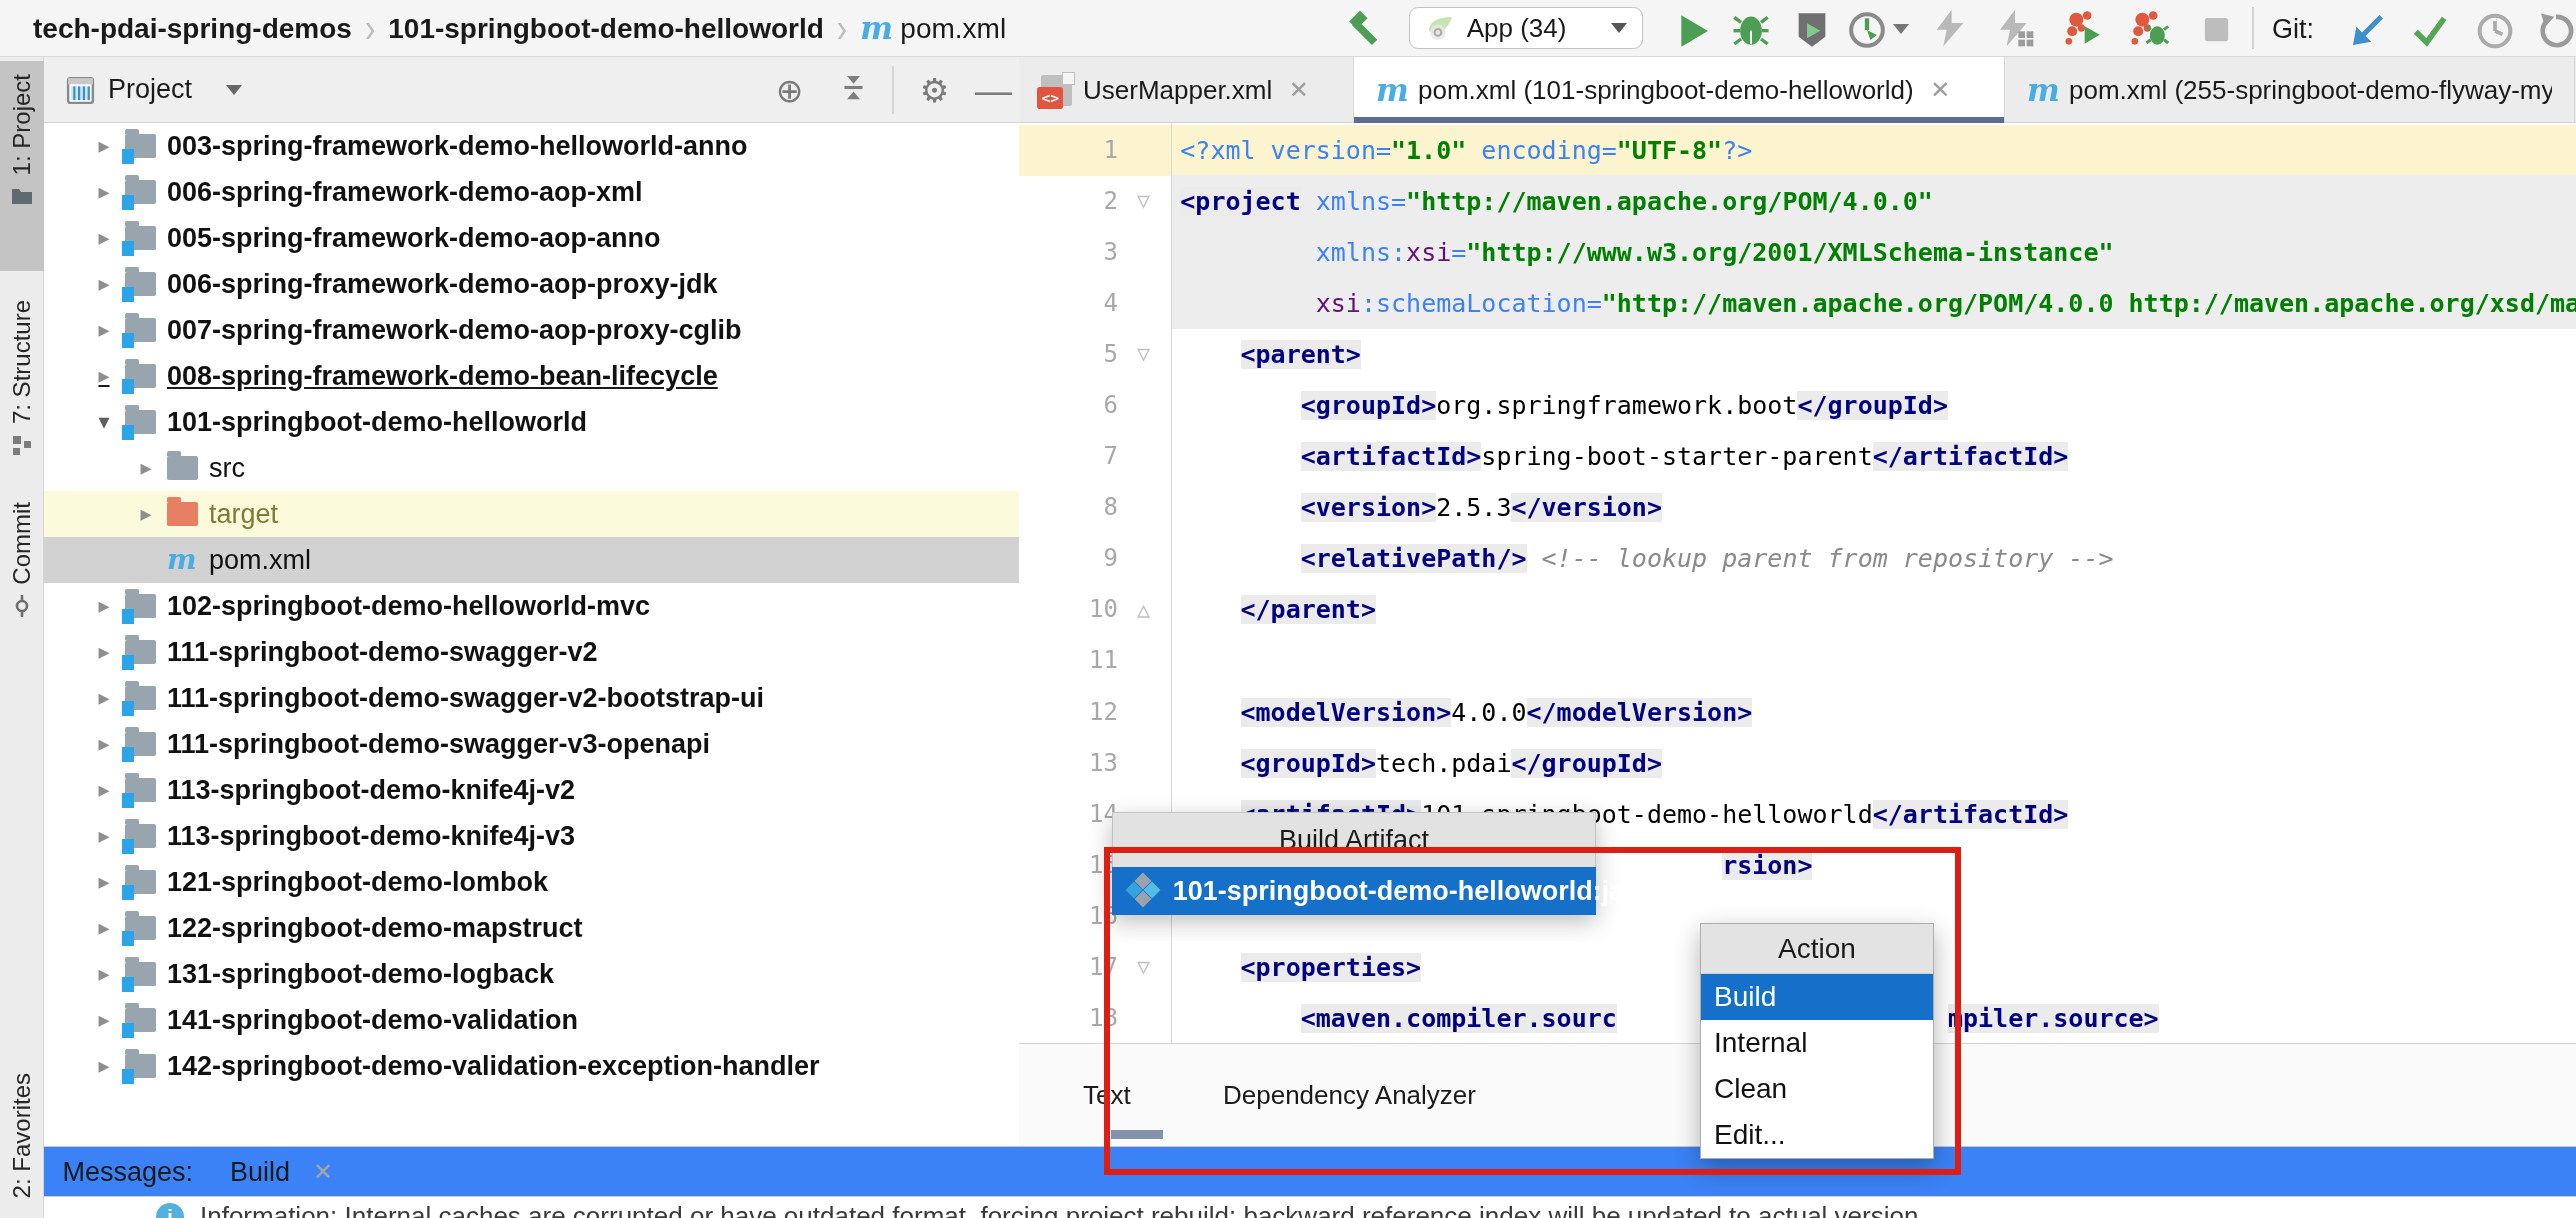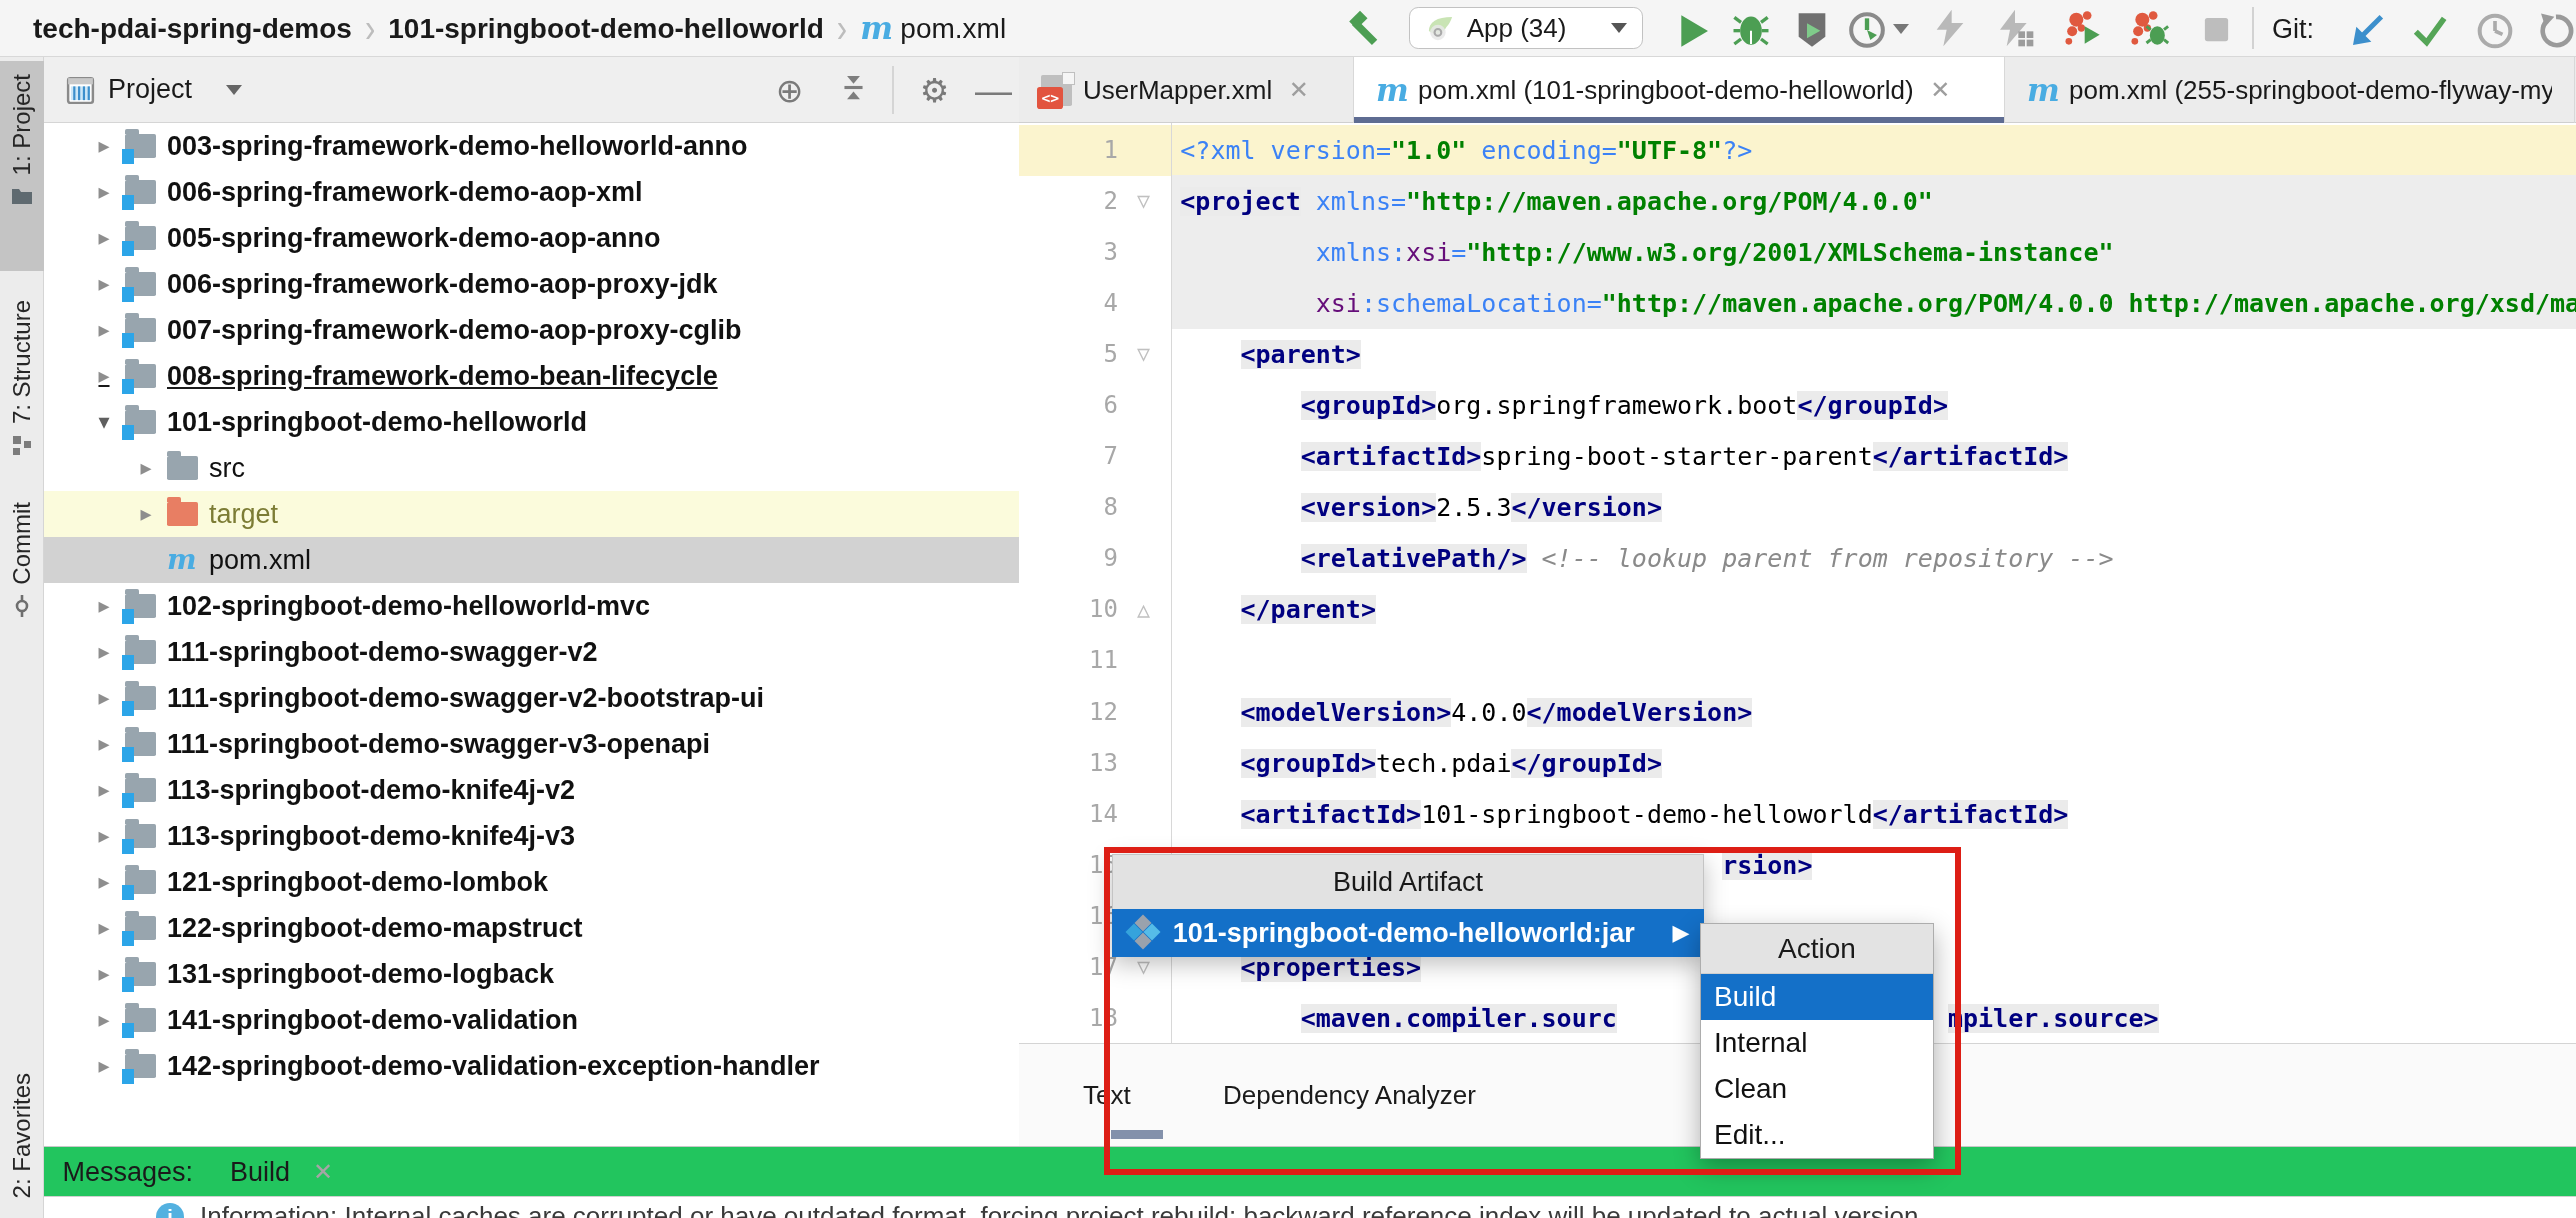--- a/index.html
+++ b/index.html
@@ -93,32 +93,32 @@
   .sx-txt { color:#000; }
   .sx-cmt { color:#8A8A8A; font-style:italic; }
 
   .ebottom { position:absolute; left:1019px; top:1043px; width:1557px; height:103px; background:#FAFAFA; border-top:1.8px solid #D4D4D4; z-index:5; }
   .eb-tab { position:absolute; top:0; height:100%; display:flex; align-items:center; font-size:26px; color:#1A1A1A; }
   .eb-text { left:64px; }
   .eb-dep { left:204px; }
   .eb-ind { position:absolute; left:92px; bottom:7.4px; width:52px; height:8.3px; background:#8391AB; }
 
   
-  .msgbar { position:absolute; left:44px; top:1146px; width:2532px; height:64px; background:#22c55e; border-top:1.8px solid #C8C8C8; z-index:6; }
+  .msgbar { position:absolute; left:44px; top:1146px; width:2532px; height:64px; background:#3b82f6; border-top:1.8px solid #C8C8C8; z-index:6; }
   .msg-label { position:absolute; left:18.4px; top:0; height:50px; line-height:50px; font-size:27px; color:#1A1A1A; }
   .msg-tab { position:absolute; left:186px; top:0; height:50px; line-height:50px; font-size:27px; color:#1A1A1A; }
   .msg-close { position:absolute; left:269px; top:0; height:50px; line-height:50px; font-size:24px; color:#A5A5A5; }
   .msg-close::before { content:"✕"; }
   .msg-ind { position:absolute; left:157px; bottom:0; width:152px; height:7.4px; background:#8391AB; }
   .statusrow { position:absolute; left:44px; top:1196px; width:2532px; height:22px; background:#FFFFFF; border-top:1.8px solid #D0D0D0; overflow:hidden; z-index:6; }
   .info-ic { position:absolute; left:112px; top:5.5px; width:28px; height:28px; background:#53B1E0; border-radius:50% 50% 50% 3.7px; color:#fff; font-size:20px; font-weight:bold; text-align:center; line-height:28px; }
   .status-text { position:absolute; left:156px; top:3.7px; font-size:26px; color:#3A3A3A; white-space:nowrap; }
 
   
-  .ba-popup { position:absolute; left:1112px; top:854px; width:592px; height:103px; z-index:40; box-shadow:0 7.4px 22px rgba(0,0,0,.25); }
+  .ba-popup { position:absolute; left:1112px; top:812px; width:484px; height:103px; z-index:40; box-shadow:0 7.4px 22px rgba(0,0,0,.25); }
   .ba-head { height:55px; background:#E2E2E2; border:1.8px solid #C4C4C4; border-bottom:none; display:flex; align-items:center; justify-content:center; font-size:27px; color:#1A1A1A; }
   .ba-row { height:48px; background:#1470C8; display:flex; align-items:center; padding:0 14.7px; gap:13px; }
   .ba-label { color:#FFFFFF; font-size:27px; font-weight:600; white-space:nowrap; flex:1; }
   .ba-arrow { color:#FFFFFF; font-size:22px; }
   .ba-arrow::before { content:"▶"; }
   .art-ic { width:33px; height:33px; position:relative; flex:none; }
   .art-ic i { position:absolute; width:12px; height:12px; transform:rotate(45deg); }
   .art-ic .d1 { left:10px; top:0; background:#9AA2AD; }
   .art-ic .d2 { left:0.9px; top:9.2px; background:#35A3DC; }
   .art-ic .d3 { left:19.3px; top:9.2px; background:#55BCE8; }

